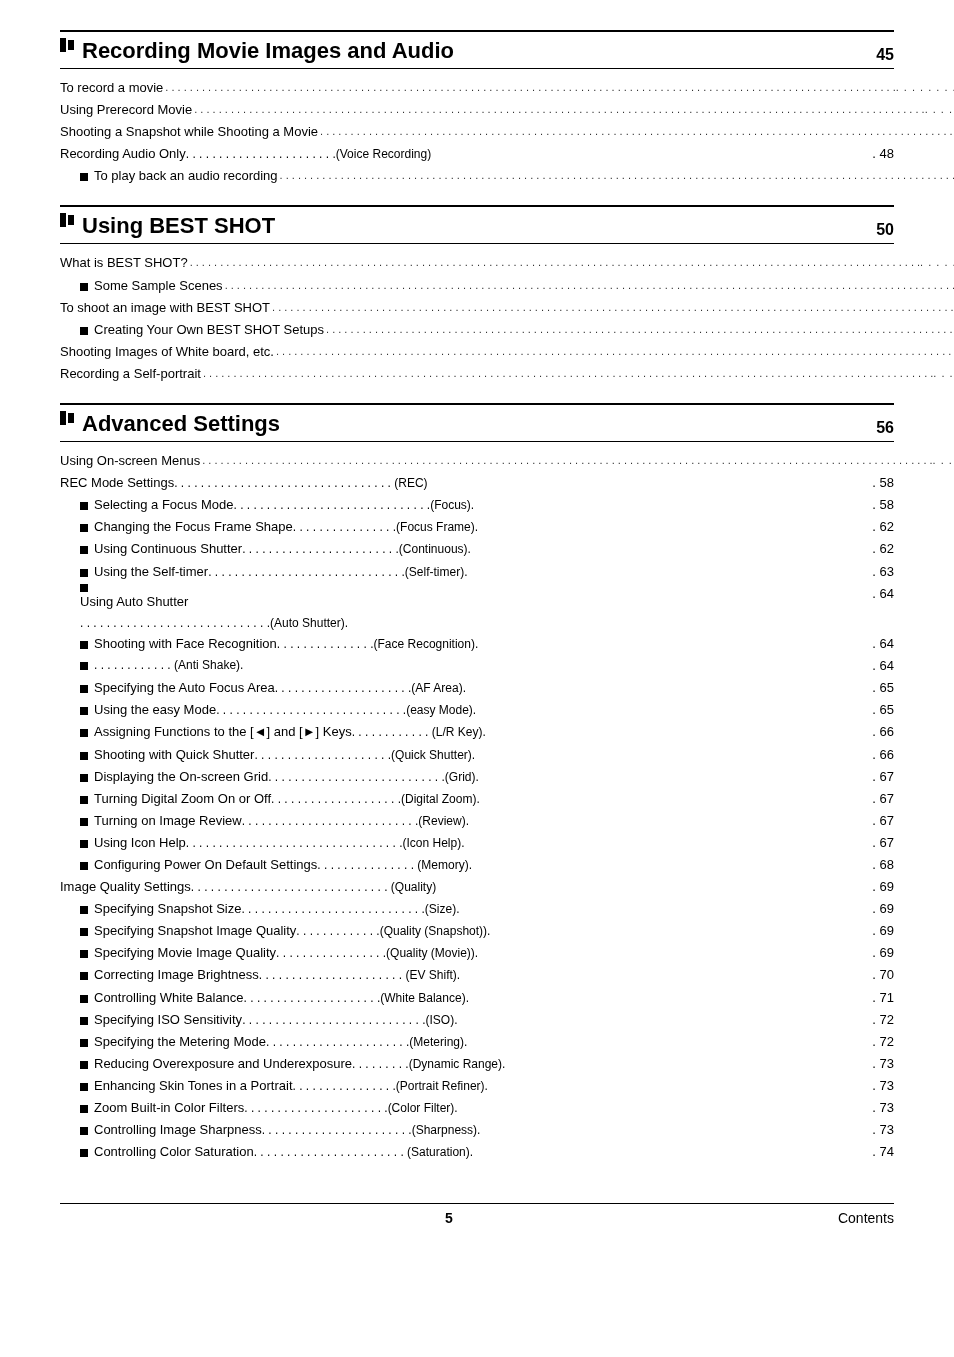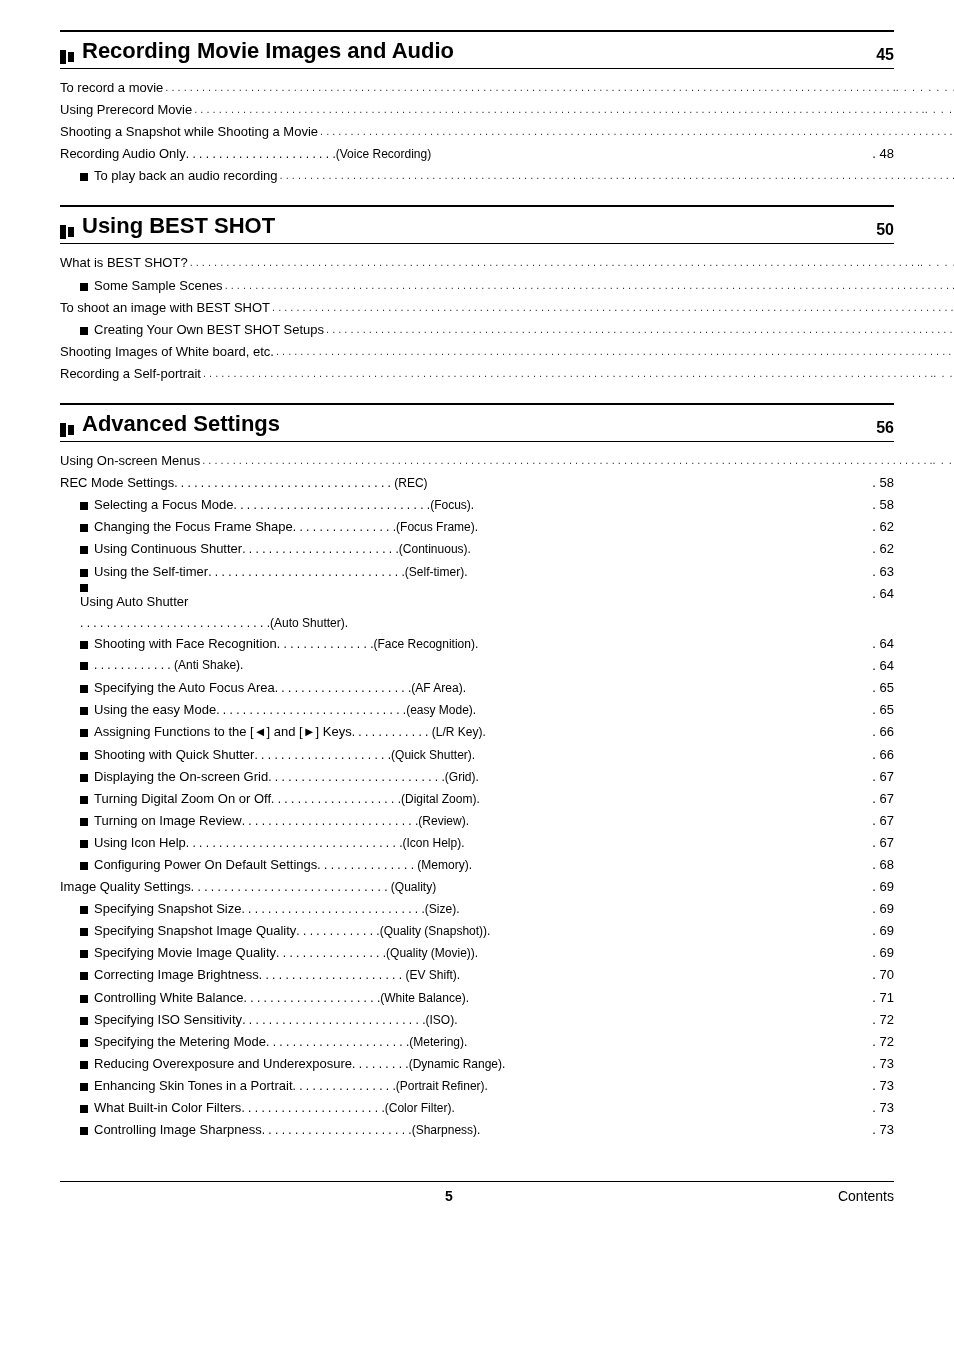--- a/index.html
+++ b/index.html
@@ -20,21 +20,21 @@
       border-top: 2px solid #000;
       border-bottom: 1px solid #000;
       padding: 6px 0 4px 0;
       margin-bottom: 8px;
     }
 
     .section-title {
       font-size: 22px;
       font-weight: bold;
       display: flex;
-      align-items: flex-end;
+      align-items: flex-start;
       gap: 8px;
     }
 
     .section-icon {
       display: inline-flex;
       align-items: center;
       gap: 2px;
     }
 
     .section-icon .bar {
@@ -440,32 +440,40 @@
         <div class="entry-left" style="padding-left: 20px;">
           <span class="bullet-square"></span>
           <span class="entry-label">Enhancing Skin Tones in a Portrait</span>
           <span style="font-size: 12px; letter-spacing: 0px;"> . . . . . . . . . . . . . . . .(Portrait Refiner).</span>
         </div>
         <span class="entry-page">. 73</span>
       </div>
       <div class="toc-entry">
         <div class="entry-left" style="padding-left: 20px;">
           <span class="bullet-square"></span>
-          <span class="entry-label">What Built-in Color Filters</span>
+          <span class="entry-label">Zoom Built-in Color Filters</span>
           <span style="font-size: 12px; letter-spacing: 0px;"> . . . . . . . . . . . . . . . . . . . . . .(Color Filter).</span>
         </div>
         <span class="entry-page">. 73</span>
       </div>
       <div class="toc-entry">
         <div class="entry-left" style="padding-left: 20px;">
           <span class="bullet-square"></span>
           <span class="entry-label">Controlling Image Sharpness</span>
           <span style="font-size: 12px; letter-spacing: 0px;"> . . . . . . . . . . . . . . . . . . . . . . .(Sharpness).</span>
         </div>
         <span class="entry-page">. 73</span>
+      </div>
+      <div class="toc-entry">
+        <div class="entry-left" style="padding-left: 20px;">
+          <span class="bullet-square"></span>
+          <span class="entry-label">Controlling Color Saturation</span>
+          <span style="font-size: 12px; letter-spacing: 0px;"> . . . . . . . . . . . . . . . . . . . . . . . (Saturation).</span>
+        </div>
+        <span class="entry-page">. 74</span>
       </div>
     </div>
     <div class="footer">
       <div class="footer-left"></div>
       <div class="footer-center">5</div>
       <div class="footer-right">Contents</div>
     </div>
   </div>
 
 </body></html>

